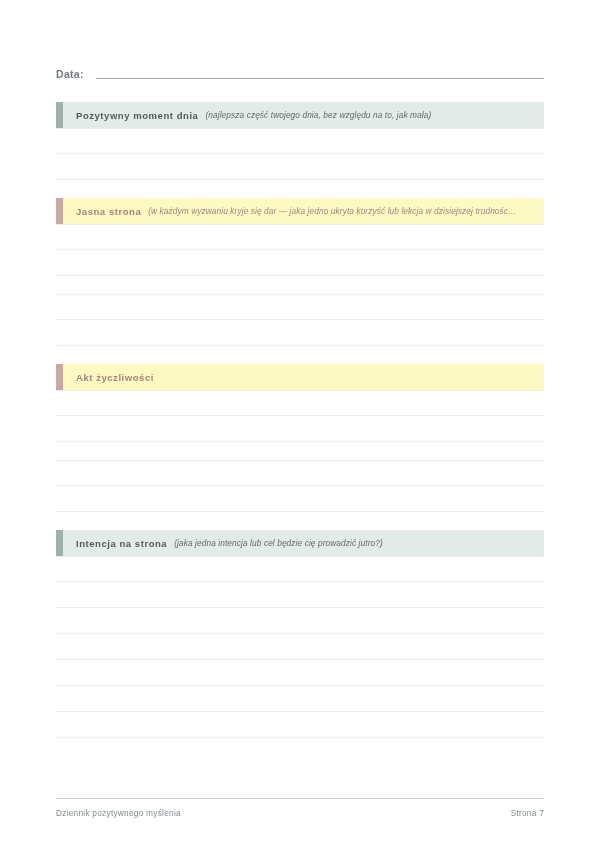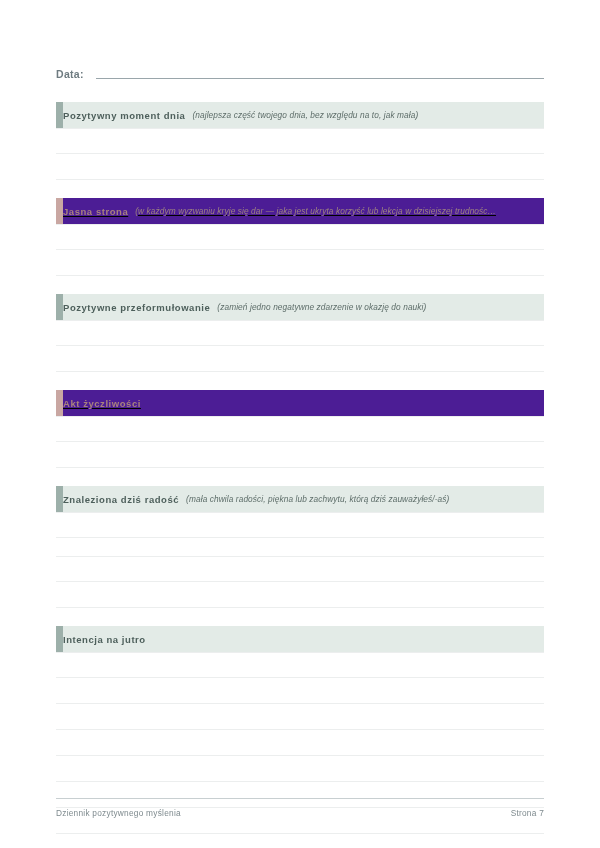--- a/index.html
+++ b/index.html
@@ -58,27 +58,27 @@
   }
   .section:first-of-type {
     margin-top: 20px;
   }
 
   .band {
     position: relative;
     height: 26px;
     display: flex;
     align-items: center;
-    padding-left: 7px;
+    padding-left: 20px;
     box-sizing: border-box;
     overflow: hidden;
     white-space: nowrap;
   }
   .band.green  { background: #e3ebe7; }
-  .band.rose   { background: #4c1d95; text-decoration: underline; }
+  .band.rose   { background: #fef9c3; }
 
   .accent {
     position: absolute;
     left: 0;
     top: 0;
     bottom: 0;
     width: 7px;
   }
   .accent.green { background: #9db0aa; }
   .accent.rose  { background: #c9a7a2; }
@@ -160,68 +160,54 @@
           </div>
           <div class="lines">
             <div class="line"></div>
             <div class="line"></div>
           </div>
         </div>
         <div class="section">
           <div class="band rose">
             <div class="accent rose"></div>
             <span class="band-title rose">Jasna strona</span>
-            <span class="band-hint rose">(w każdym wyzwaniu kryje się dar — jaka jest ukryta korzyść lub lekcja w dzisiejszej trudnośc…</span>
-          </div>
-          <div class="lines">
-            <div class="line"></div>
-            <div class="line"></div>
-          </div>
-        </div>
-        <div class="section">
-          <div class="band green">
-            <div class="accent green"></div>
-            <span class="band-title green">Pozytywne przeformułowanie</span>
-            <span class="band-hint green">(zamień jedno negatywne zdarzenie w okazję do nauki)</span>
-          </div>
+            <span class="band-hint rose">(w każdym wyzwaniu kryje się dar — jaka jedno ukryta korzyść lub lekcja w dzisiejszej trudnośc…</span>
+          </div>
+          <div class="lines">
+            <div class="line"></div>
+            <div class="line"></div>
+          </div>
+        </div>
+        <div class="section">
           <div class="lines">
             <div class="line"></div>
             <div class="line"></div>
           </div>
         </div>
         <div class="section">
           <div class="band rose">
             <div class="accent rose"></div>
             <span class="band-title rose">Akt życzliwości</span>
           </div>
           <div class="lines">
             <div class="line"></div>
             <div class="line"></div>
           </div>
         </div>
         <div class="section">
+          <div class="lines">
+            <div class="line"></div>
+            <div class="line"></div>
+          </div>
+        </div>
+        <div class="section">
           <div class="band green">
             <div class="accent green"></div>
-            <span class="band-title green">Znaleziona dziś radość</span>
-            <span class="band-hint green">(mała chwila radości, piękna lub zachwytu, którą dziś zauważyłeś/-aś)</span>
-          </div>
-          <div class="lines">
-            <div class="line"></div>
-          </div>
-        </div>
-        <div class="section">
-          <div class="lines">
-            <div class="line"></div>
-            <div class="line"></div>
-          </div>
-        </div>
-        <div class="section">
-          <div class="band green">
-            <div class="accent green"></div>
-            <span class="band-title green">Intencja na jutro</span>
+            <span class="band-title green">Intencja na strona</span>
+            <span class="band-hint green">(jaka jedna intencja lub cel będzie cię prowadzić jutro?)</span>
           </div>
           <div class="lines">
             <div class="line"></div>
             <div class="line"></div>
             <div class="line"></div>
             <div class="line"></div>
             <div class="line"></div>
             <div class="line"></div>
             <div class="line"></div>
           </div>

